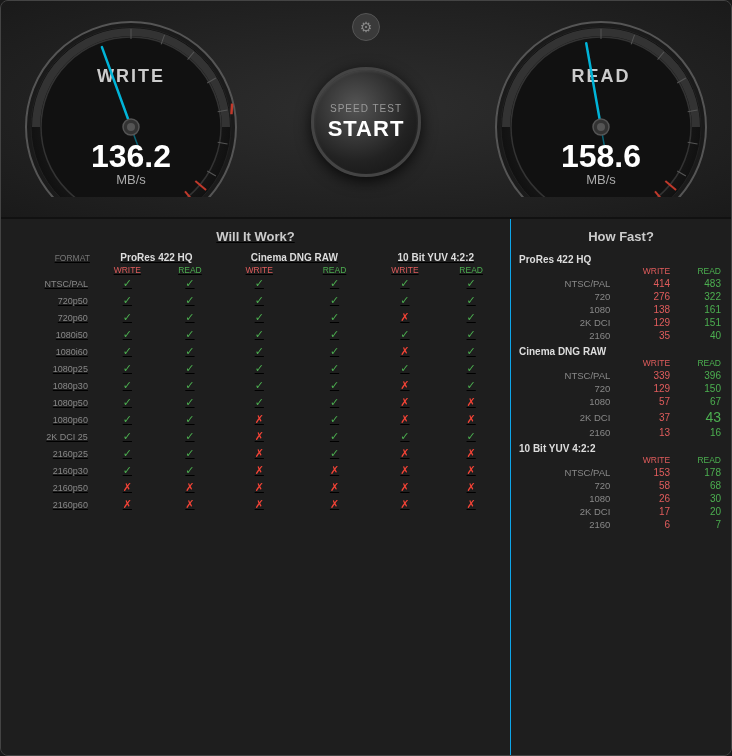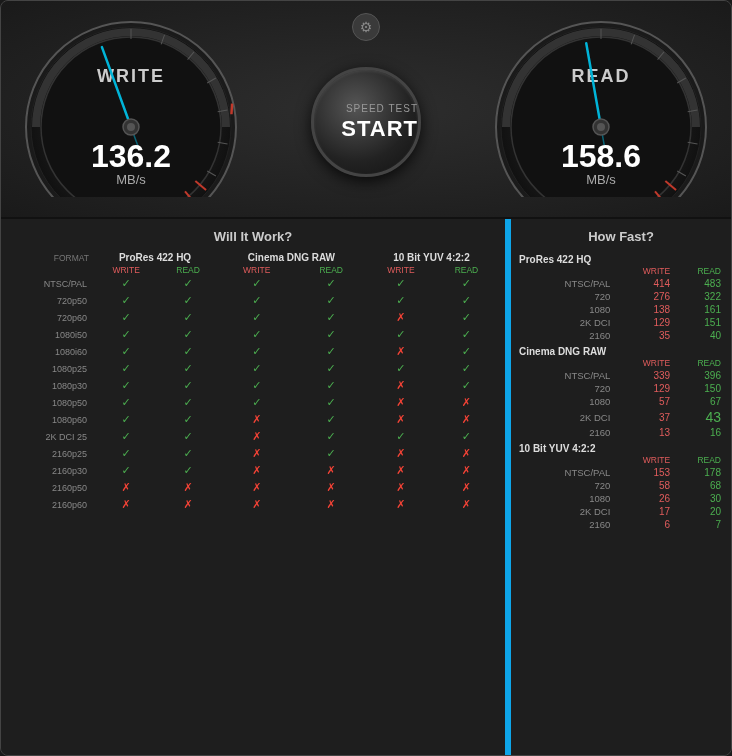--- a/index.html
+++ b/index.html
@@ -158,21 +158,21 @@
     .gauge-unit {
       color: #aaa;
       font-size: 13px;
       text-align: center;
     }
 
     
     .speed-test-btn {
       display: flex;
       flex-direction: column;
-      align-items: flex-end;
+      align-items: center;
       justify-content: center;
       width: 110px;
       height: 110px;
       background: radial-gradient(circle at 40% 35%, #555 0%, #222 60%, #111 100%);
       border-radius: 50%;
       cursor: pointer;
       border: 3px solid #444;
       box-shadow: 0 4px 15px rgba(0,0,0,0.8), inset 0 1px 3px rgba(255,255,255,0.1);
       margin-top: 20px;
     }
@@ -197,22 +197,23 @@
       display: flex;
       flex: 1;
       background: #1e1e1e;
       overflow: hidden;
     }
 
     
     .will-it-work {
       flex: 1;
       padding: 10px 8px 8px;
-      border-right: 6px solid #0ea5e9;
+      border-right: 1px solid #0ea5e9;
       overflow: hidden;
+      text-decoration: underline;
     }
 
     .section-title {
       color: #ccc;
       font-size: 13px;
       font-weight: 600;
       text-align: center;
       margin-bottom: 6px;
     }
 

